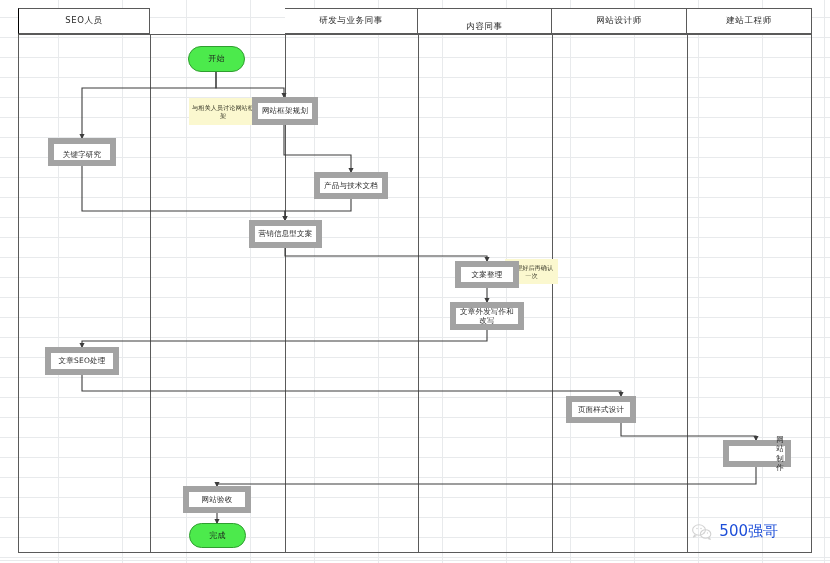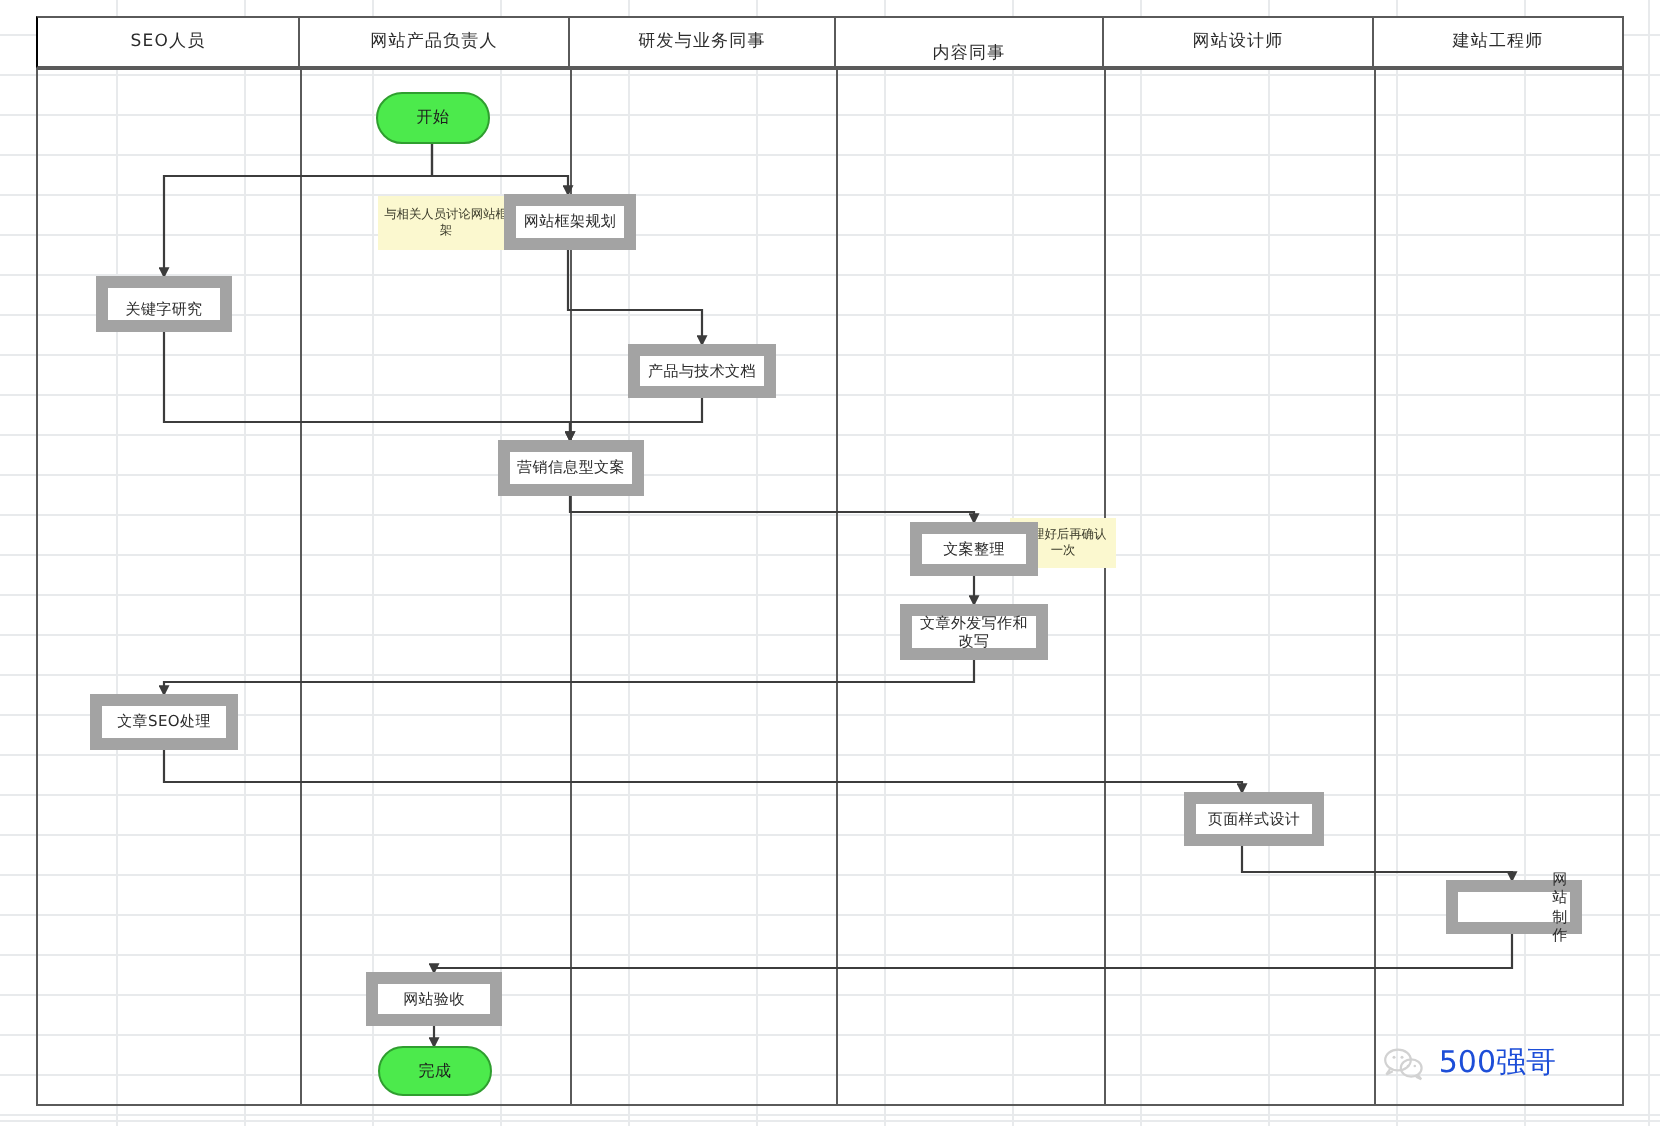--- a/index.html
+++ b/index.html
@@ -82,23 +82,20 @@
 </head>
 <body>
 
 <div id="grid"></div>
 
 <div id="canvas">
 
   <div class="lane-head first" style="left:18px;top:8px;width:132px;height:26px;">
     <span>SEO人员</span>
   </div>
-  <div class="lane-head" style="left:150px;top:8px;width:135px;height:26px;">
-    <span>网站产品负责人</span>
-  </div>
   <div class="lane-head" style="left:285px;top:8px;width:133px;height:26px;">
     <span>研发与业务同事</span>
   </div>
   <div class="lane-head" style="left:418px;top:8px;width:134px;height:26px;align-items:flex-end;">
     <span>内容同事</span>
   </div>
   <div class="lane-head" style="left:552px;top:8px;width:135px;height:26px;">
     <span>网站设计师</span>
   </div>
   <div class="lane-head" style="left:687px;top:8px;width:125px;height:26px;">
@@ -182,21 +179,21 @@
   </div>
 
   <div class="node" style="left:450px;top:302px;width:74px;height:28px;">
     <span>文章外发写作和改写</span>
   </div>
 
   <div class="node" style="left:45px;top:347px;width:74px;height:28px;">
     <span>文章SEO处理</span>
   </div>
 
-  <div class="node" style="left:592px;top:396px;width:70px;height:27px;">
+  <div class="node" style="left:566px;top:396px;width:70px;height:27px;">
     <span>页面样式设计</span>
   </div>
 
   <div class="node" style="left:723px;top:440px;width:68px;height:27px;padding-left:48px;">
     <span>网站制作</span>
   </div>
 
   <div class="node" style="left:183px;top:486px;width:68px;height:27px;">
     <span>网站验收</span>
   </div>

